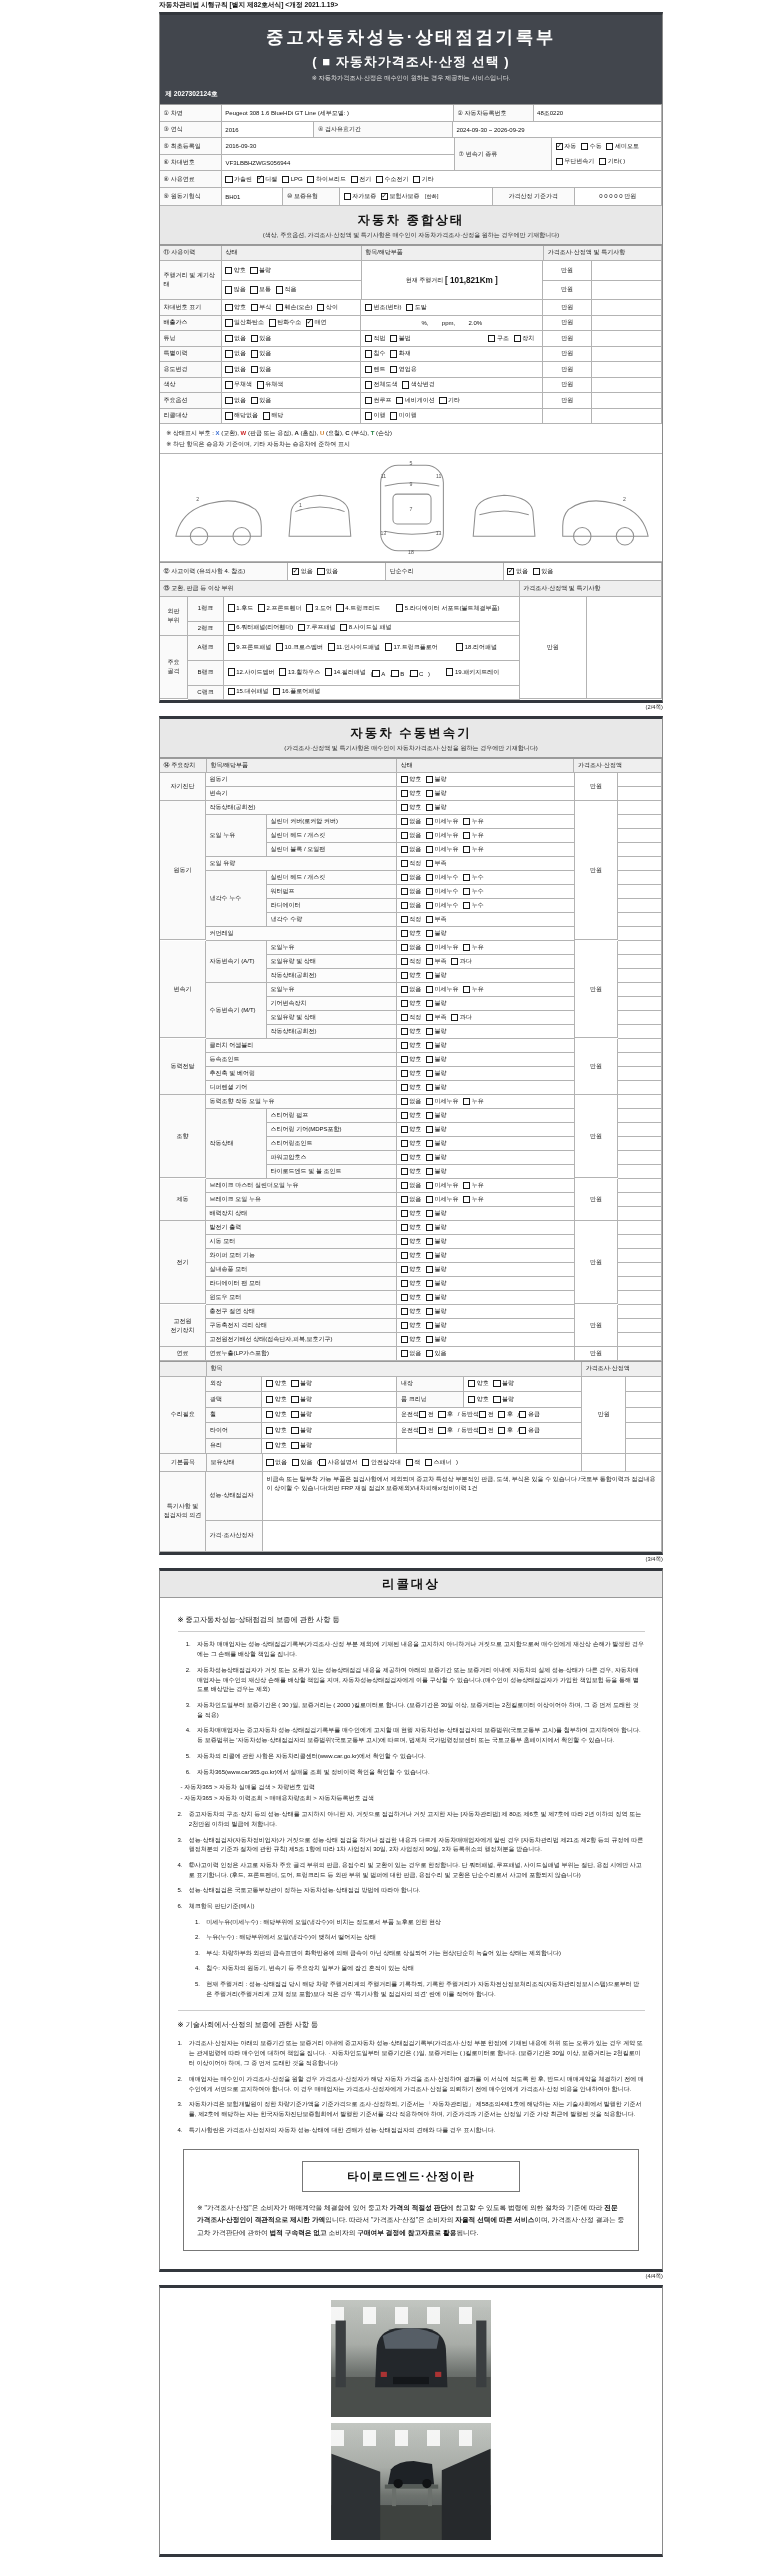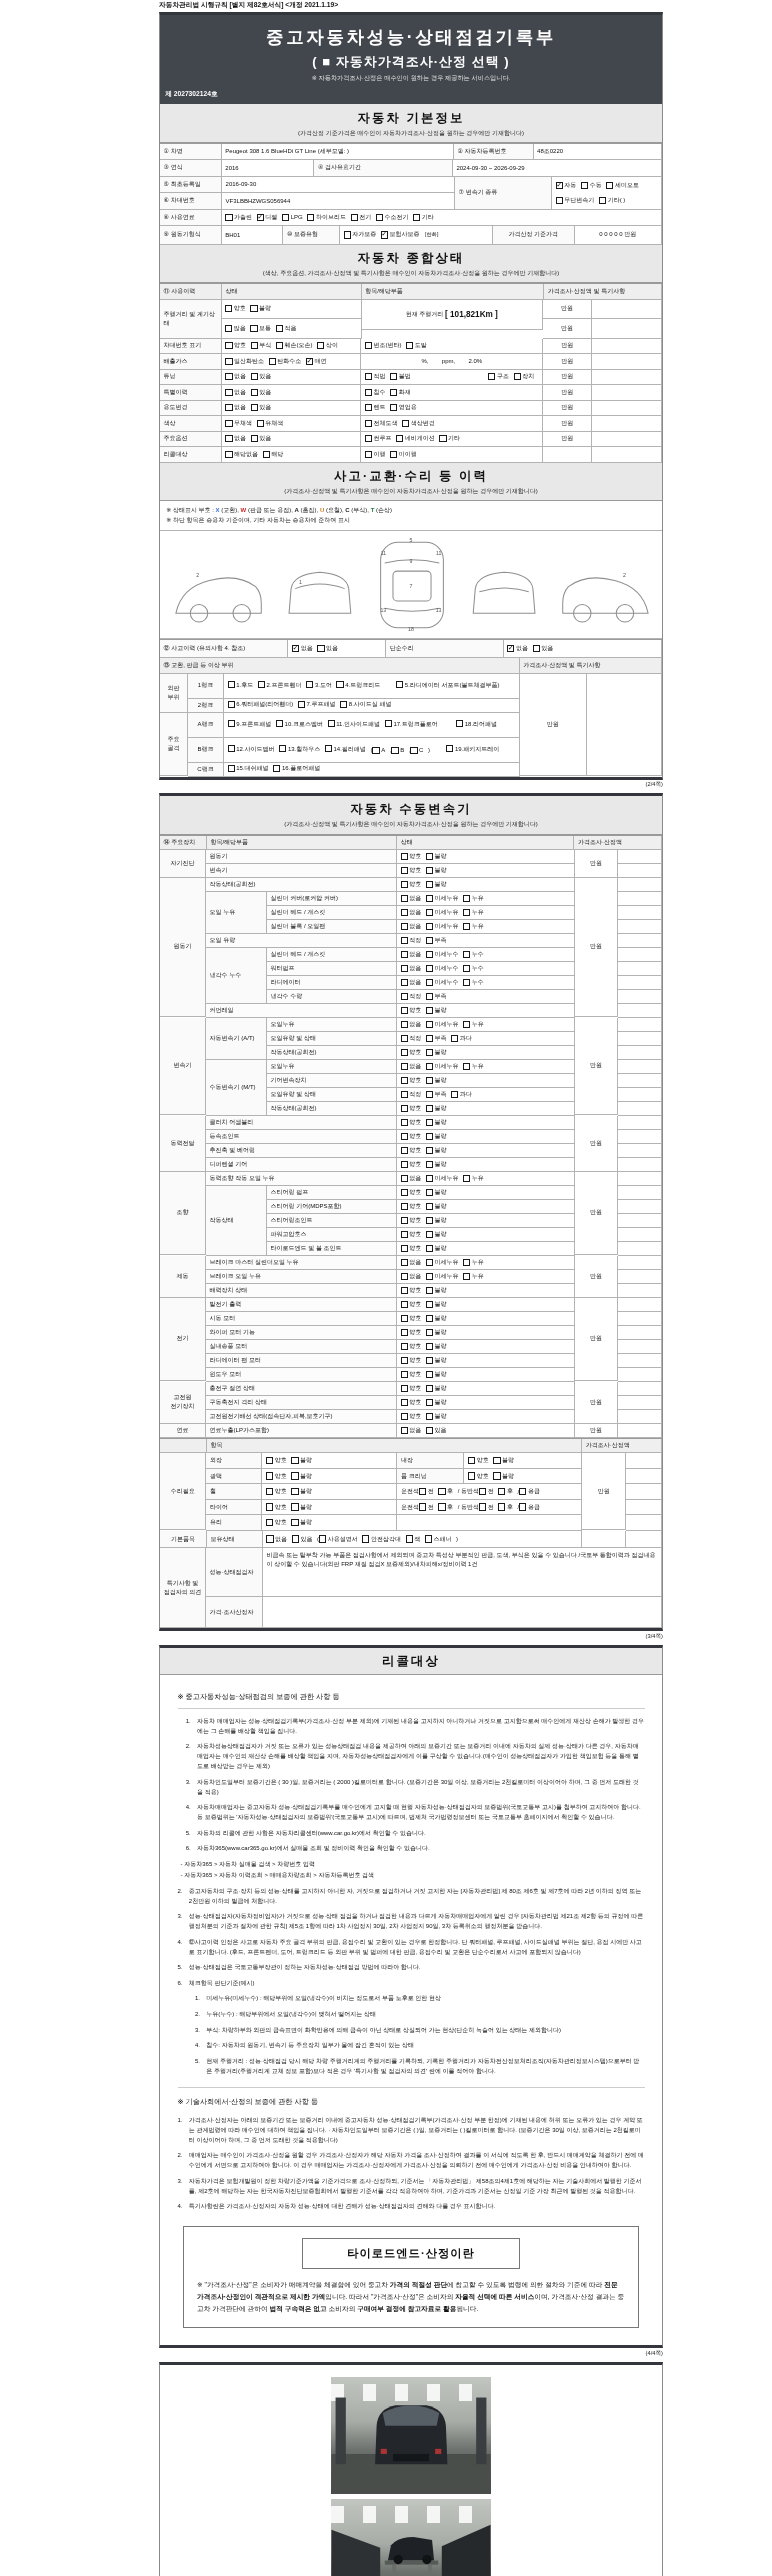--- a/index.html
+++ b/index.html
@@ -75,24 +75,20 @@
 <div class="topnote">자동차관리법 시행규칙 [별지 제82호서식] &lt;개정 2021.1.19&gt;</div>
 
 <div class="sheet">
   <div class="hero">
     <div class="hero-title">중고자동차성능·상태점검기록부</div>
     <div class="hero-sub">( ■ 자동차가격조사·산정 선택 )</div>
     <div class="hero-note">※ 자동차가격조사·산정은 매수인이 원하는 경우 제공하는 서비스입니다.</div>
     <div class="doc-no">제 2027302124호</div>
   </div>
 
-  <div class="sb">
-    <h2>자동차 기본정보</h2>
-    <div class="ss">(가격산정 기준가격은 매수인이 자동차가격조사·산정을 원하는 경우에만 기재합니다)</div>
-  </div>
   <div id="basic-table" class="ft">
       <div class="r" style="height:16.5px;">
         <div class="c lab" style="width:62px;">① 차명</div>
         <div class="c " style="width:233px;">Peugeot 308 1.6 BlueHDi GT Line (세부모델: )</div>
         <div class="c lab" style="width:80px;">② 자동차등록번호</div>
         <div class="c " style="width:129px;">48조0220</div>
       </div>
       <div class="r" style="height:16.5px;">
         <div class="c lab" style="width:62px;">③ 연식</div>
         <div class="c " style="width:93px;">2016</div>
@@ -223,21 +219,21 @@
                 <i class="cb"></i>
                 <span class="ol">보통</span>
               </span>
               <span class="opt">
                 <i class="cb"></i>
                 <span class="ol">적음</span>
               </span>
             </div>
           </div>
         </div>
-        <div class="c ctr" style="width:183px;height:30px">현재 주행거리&nbsp;<span class="big">[ 101,821Km ]</span></div>
+        <div class="c ctr" style="width:183px;height:39px">현재 주행거리&nbsp;<span class="big">[ 101,821Km ]</span></div>
         <div style="display:flex;flex-direction:column;width:49px">
           <div class="r" style="height:19.6px;">
             <div class="c ctr" style="width:49px;">만원</div>
           </div>
           <div class="r" style="height:19.6px;">
             <div class="c ctr" style="width:49px;">만원</div>
           </div>
         </div>
         <div style="display:flex;flex-direction:column;width:70px">
           <div class="r" style="height:19.6px;">
@@ -460,24 +456,20 @@
           <span class="opt">
             <i class="cb"></i>
             <span class="ol">미이행</span>
           </span>
         </div>
         <div class="c ctr" style="width:49px;"></div>
         <div class="c " style="width:70px;"></div>
       </div>
     </div>
 
-  <div class="sb">
-    <h2>사고·교환·수리 등 이력</h2>
-    <div class="ss">(가격조사·산정액 및 특기사항은 매수인이 자동차가격조사·산정을 원하는 경우에만 기재합니다)</div>
-  </div>
   <div id="accident-area">
       <div class="legendbox">※ 상태표시 부호 : <b style="color:#3b6fd4">X</b> (교환), <b style="color:#cc2222">W</b> (판금 또는 용접), <b style="color:#222222">A</b> (흠집), <b style="color:#cc7a22">U</b> (요철), <b style="color:#222222">C</b> (부식), <b style="color:#22813f">T</b> (손상)<br>※ 하단 항목은 승용차 기준이며, 기타 자동차는 승용차에 준하여 표시</div>
       <div id="diagram">
 <svg width="504" height="107" viewBox="0 0 978 208">
  <g stroke="#8f8f8f" stroke-width="2" fill="none">
   <path d="M30 160 Q40 110 95 96 Q150 82 185 108 Q196 120 196 140 L196 160 Z"></path>
   <circle cx="75" cy="160" r="17"></circle>
             <circle cx="158" cy="160" r="17"></circle>
   <path d="M250 160 L254 112 Q258 84 310 80 Q362 84 366 112 L370 160 Z"></path>
   <path d="M262 112 Q310 94 358 112"></path>

